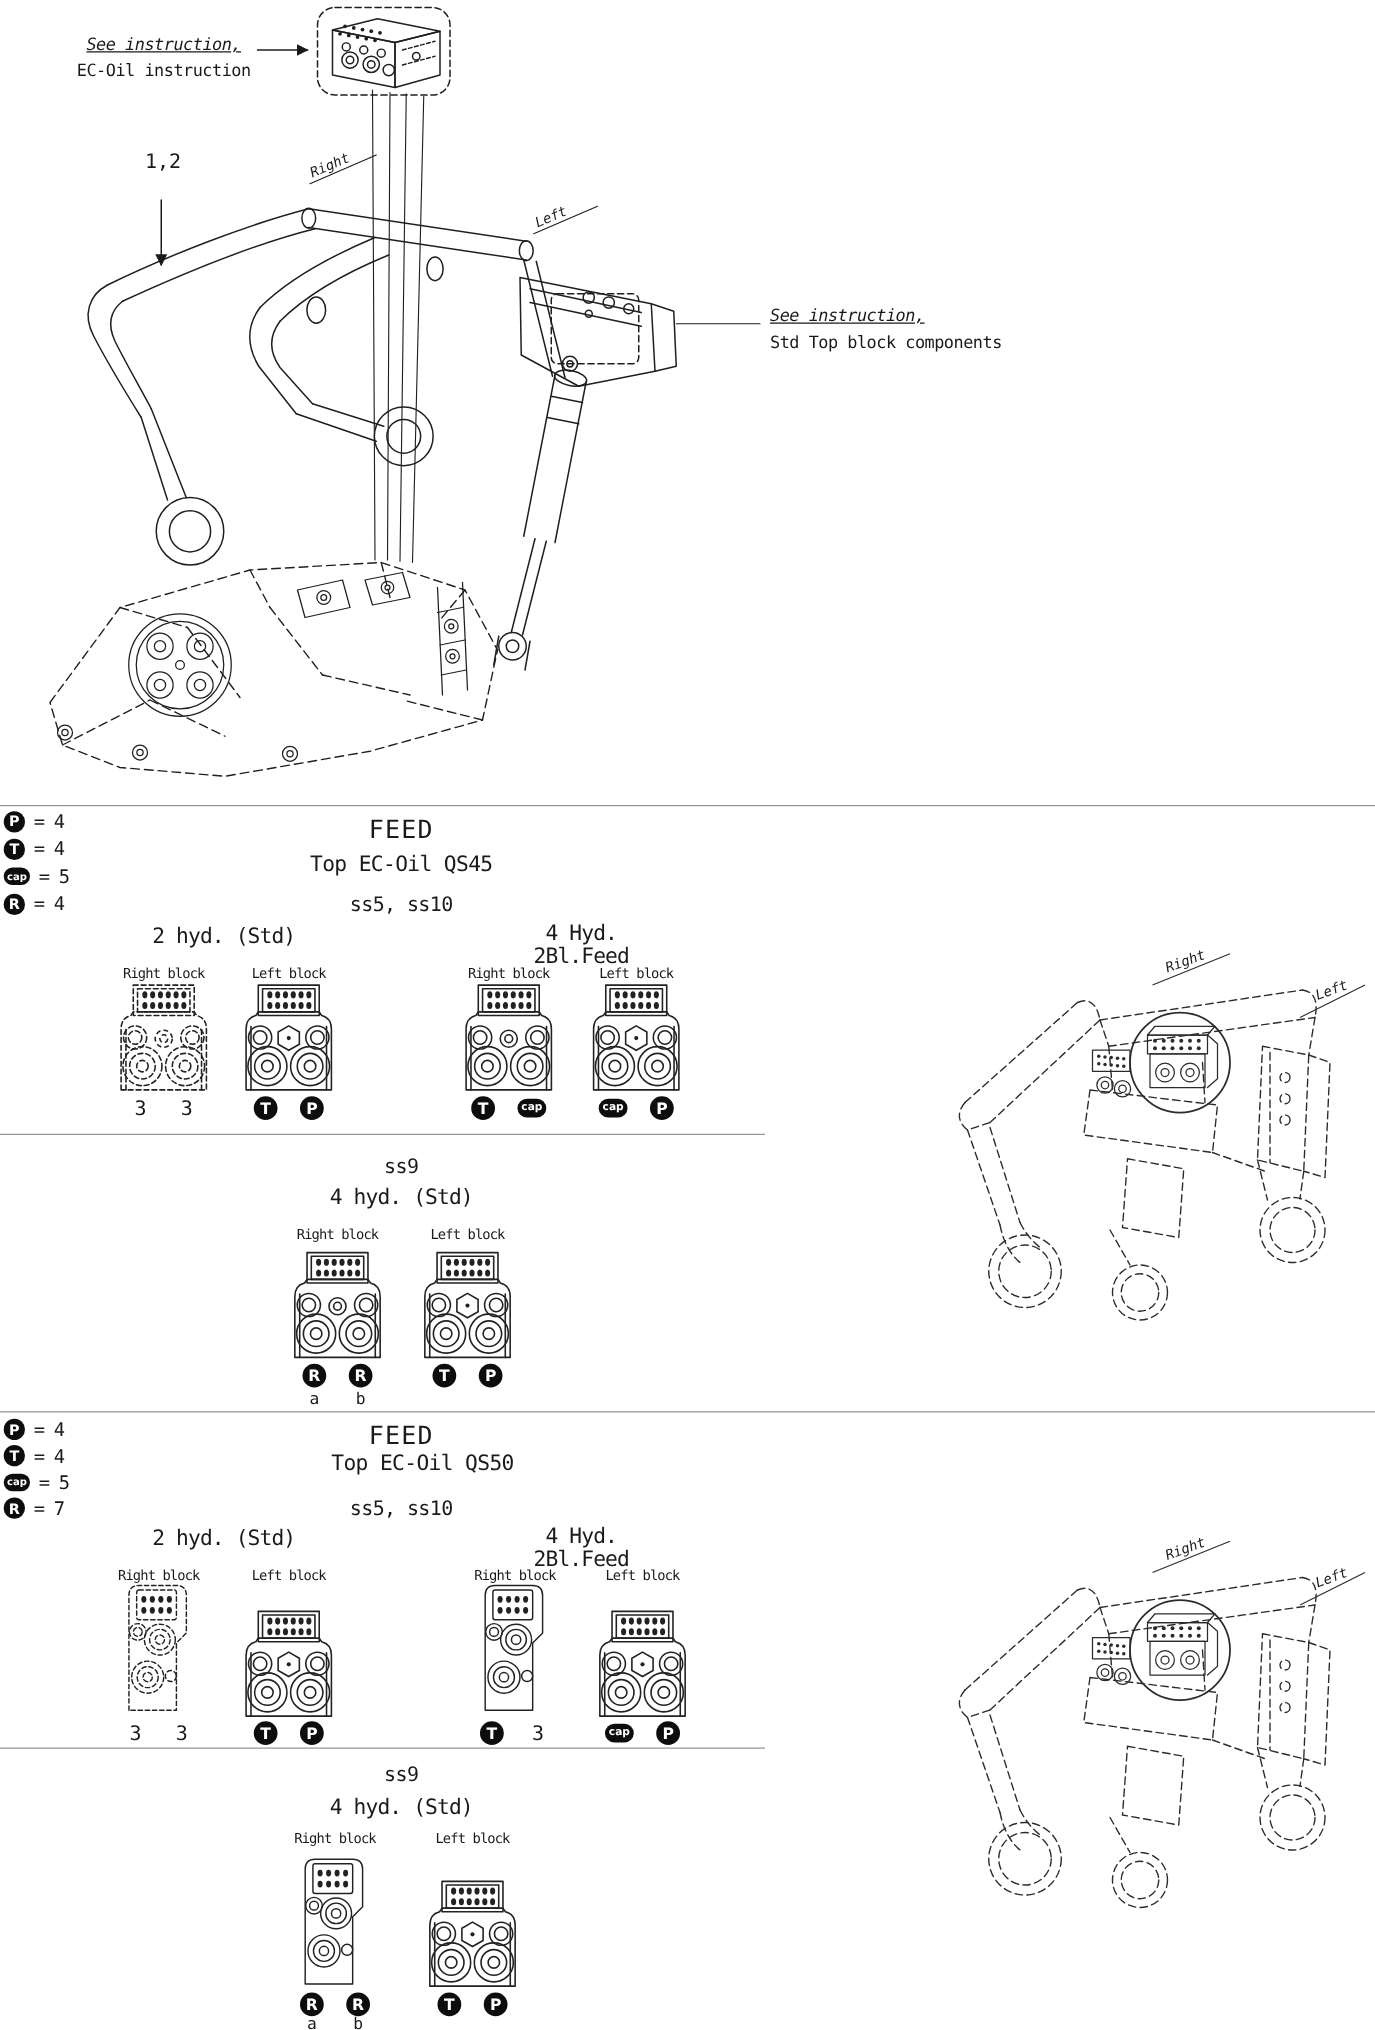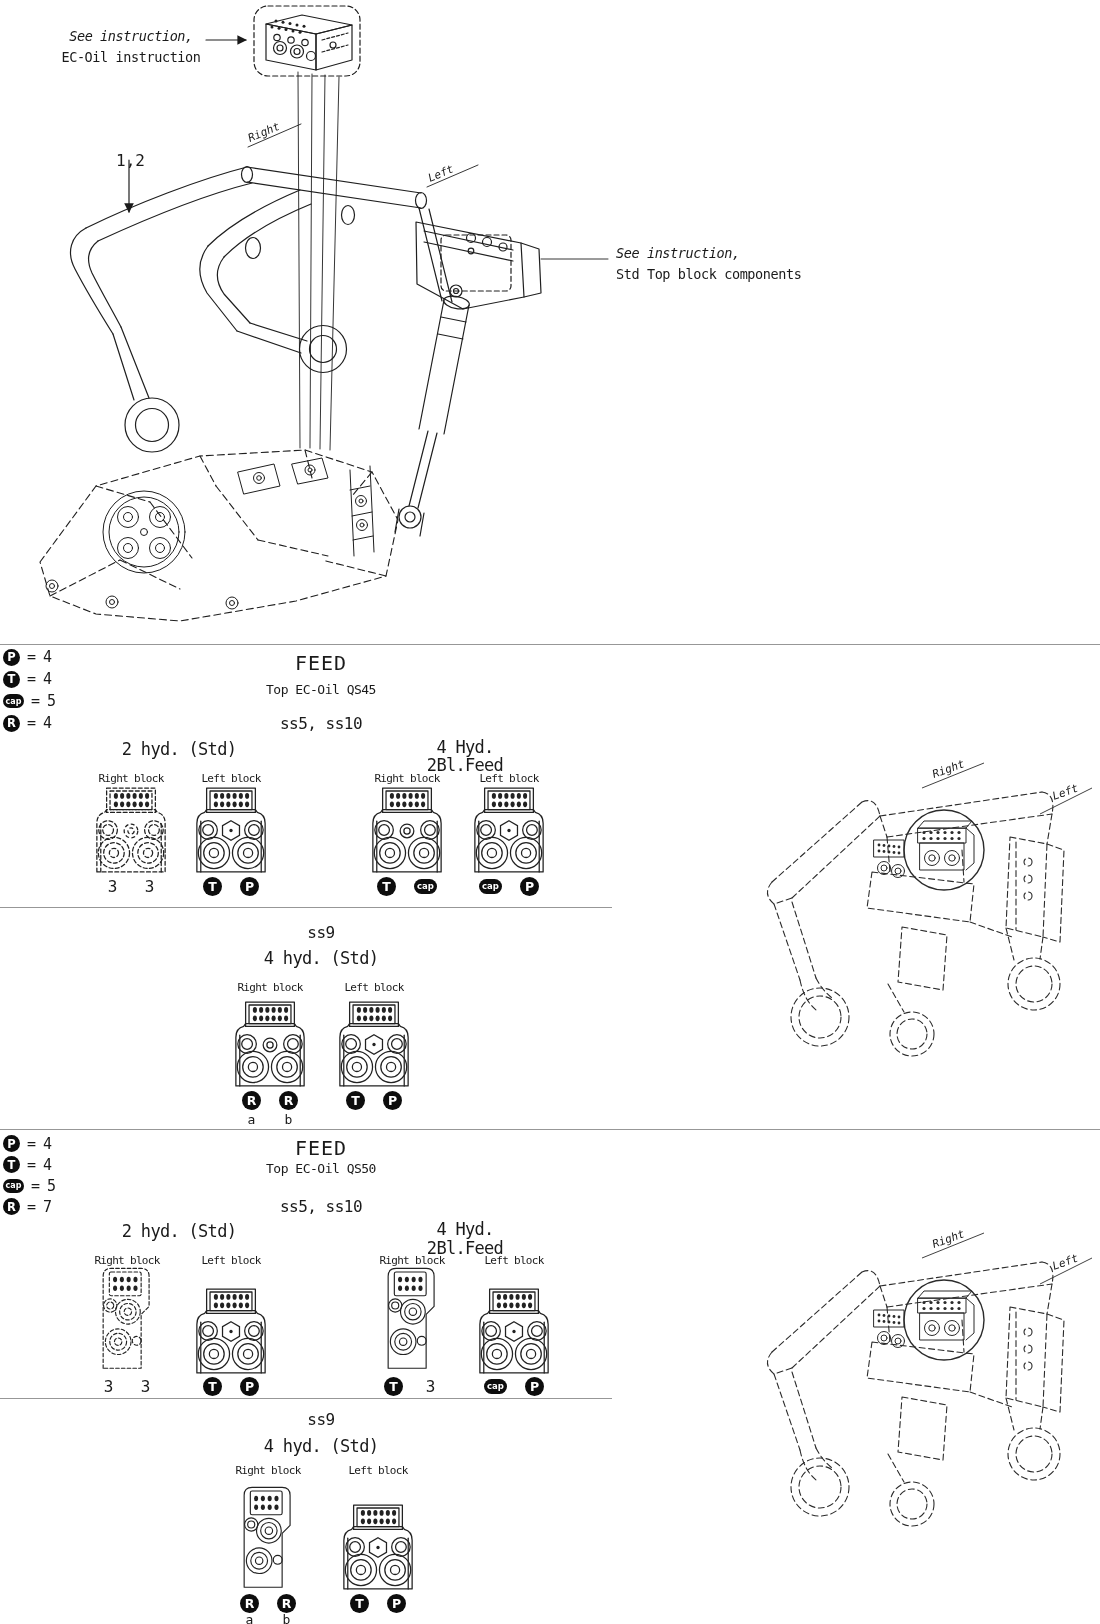--- a/index.html
+++ b/index.html
@@ -2,25 +2,25 @@
 <html><head>
 <meta charset="utf-8">
 <style>
   * { margin:0; padding:0; box-sizing:border-box; }
   html,body { background:#ffffff; }
   .page {
     position:relative; width:1100px; height:1624px; background:#fff;
     font-family:"DejaVu Sans Mono", monospace; color:#1a1a1a; overflow:hidden;
   }
   .center { text-align:center; }
-  .italic { font-style:italic; }
+  .italic { font-style:italic;text-decoration:underline; }
   .hr { position:absolute; height:0; border-top:1px solid #979797; }
   .callout { position:absolute; font-size:13.5px; line-height:21px; letter-spacing:-0.4px; }
   .heading-feed { position:absolute; font-size:20px; letter-spacing:1px; }
-  .heading-sub  { position:absolute; font-size:13px; letter-spacing:-0.5px; }
+  .heading-sub  { position:absolute; font-size:17px; letter-spacing:-0.5px; }
   .heading-ss   { position:absolute; font-size:16px; letter-spacing:-0.5px; }
   .variant      { position:absolute; font-size:17px; letter-spacing:-0.7px; }
   .blk-label    { position:absolute; font-size:11px; letter-spacing:-0.7px; }
   .ref-label    { position:absolute; font-size:16px; }
   .legend { position:absolute; font-size:15px; }
   .legend .legend-row { display:flex; align-items:center; gap:7px; height:22px; }
   .legend.tight .legend-row { height:21px; }
   .badge {
     display:inline-flex; align-items:center; justify-content:center;
     width:19px; height:19px; border-radius:50%; background:#0d0d0d; color:#fff;
@@ -358,21 +358,21 @@
 </svg>
 
 <div class="callout center" style="left:56px;top:26px;width:150px">
   <div class="italic">See instruction,</div>
   <div>EC-Oil instruction</div>
 </div>
 <div class="callout" style="left:616px;top:243px;width:220px">
   <div class="italic">See instruction,</div>
   <div>Std Top block components</div>
 </div>
-<div class="ref-label" style="left:116px;top:151px">1,2</div>
+<div class="ref-label" style="left:116px;top:119px">1,2</div>
 
 <div class="hr" style="left:0;top:644px;width:1100px"></div>
 <div class="hr" style="left:0;top:907px;width:612px"></div>
 <div class="hr" style="left:0;top:1129px;width:1100px"></div>
 <div class="hr" style="left:0;top:1398px;width:612px"></div>
 
 <div class="legend" style="left:3px;top:646px">
   <div class="legend-row">
     <span class="badge">P</span>
     <span>=</span>
@@ -487,21 +487,21 @@
     <span>5</span>
   </div>
   <div class="legend-row">
     <span class="badge">R</span>
     <span>=</span>
     <span>7</span>
   </div>
 </div>
 
 <div class="heading-feed center" style="left:171px;top:1136px;width:300px">FEED</div>
-<div class="heading-sub center" style="left:171px;top:1161px;width:300px">Top EC-Oil QS50</div>
+<div class="heading-sub center" style="left:188px;top:1161px;width:300px">Top EC-Oil QS50</div>
 <div class="heading-ss center" style="left:171px;top:1197px;width:300px">ss5, ss10</div>
 <div class="variant center" style="left:104px;top:1221px;width:150px">2 hyd. (Std)</div>
 <div class="variant center" style="left:390px;top:1219px;width:150px">4 Hyd.</div>
 <div class="variant center" style="left:390px;top:1238px;width:150px">2Bl.Feed</div>
 
 <div class="blk-label center" style="left:77px;top:1254px;width:100px">Right block</div>
 <div class="blk-label center" style="left:181px;top:1254px;width:100px">Left block</div>
 <div class="blk-label center" style="left:362px;top:1254px;width:100px">Right block</div>
 <div class="blk-label center" style="left:464px;top:1254px;width:100px">Left block</div>
 

